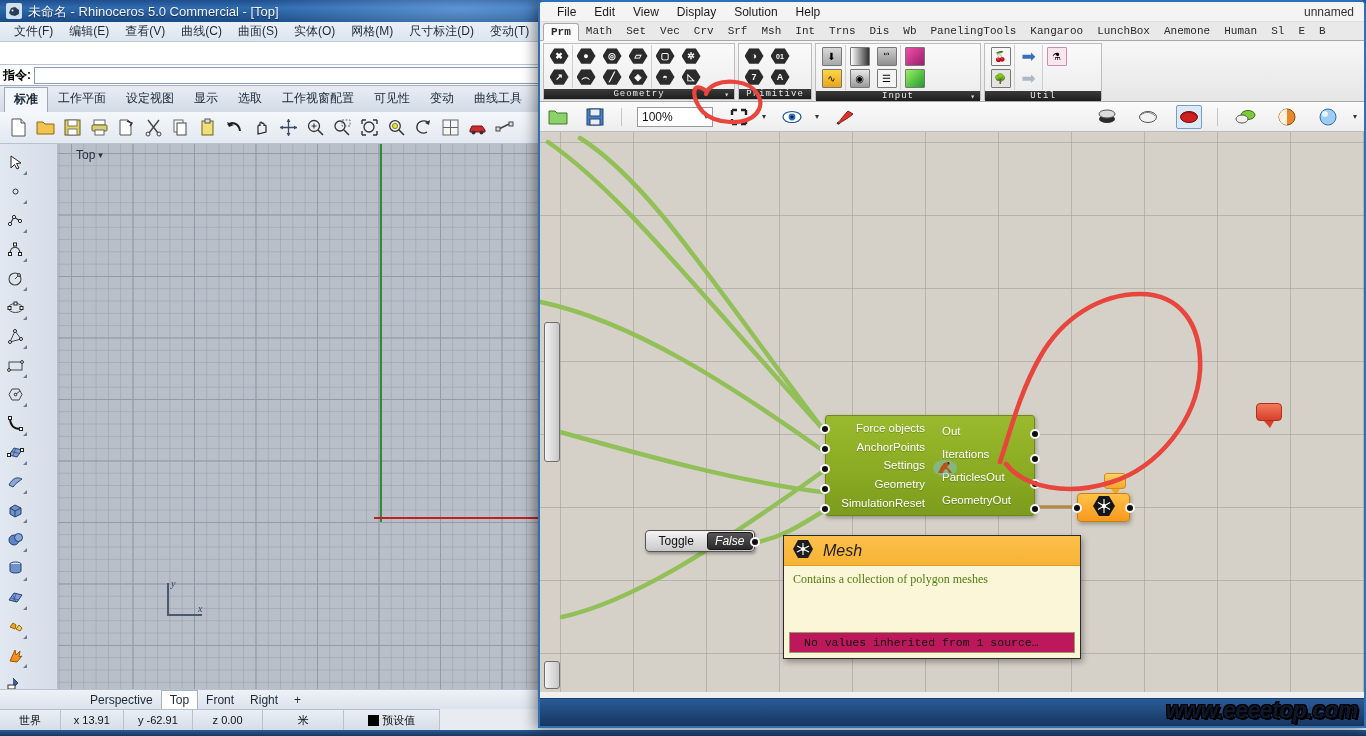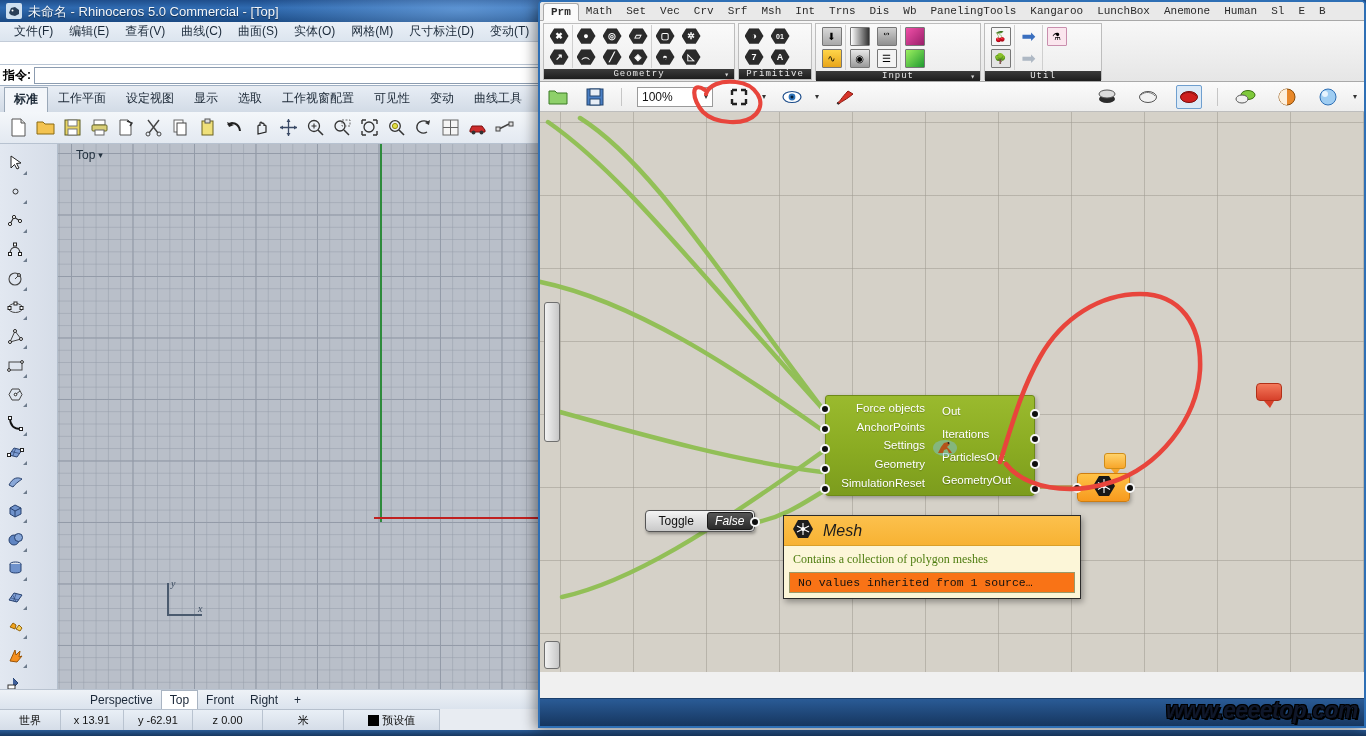--- a/index.html
+++ b/index.html
@@ -367,23 +367,24 @@
     border-bottom:1px solid #d9a02a;
   }
   #tt-title { font-size:16px; font-style:italic; color:#1d1d1d; }
   #tt-desc {
     font-family:"Liberation Serif", serif;
     font-size:12px; color:#4d7c0f; padding:6px 9px 5px 9px;
     background:#fcf6d8;
   }
   #tt-msgwrap { padding:0 5px 5px 5px; background:#fcf6d8; }
   #tt-msg {
-    border:1px solid #9a9a6a; background:#f97316;
+    border:1px solid #9a9a6a; background:#be185d;
     font-family:"Liberation Mono", monospace; font-size:11.5px; color:#111;
-    padding:3px 8px;
+    padding:3px 14px;
+    margin-top:40px;
   }
 
   
   #meshparam {
     position:absolute; left:537px; top:361px; width:53px; height:29px;
     background:linear-gradient(180deg,#ffc246,#f79a1e);
     border:1px solid #cf7d10; border-radius:4px;
     display:flex; align-items:center; justify-content:center;
     box-shadow:1px 2px 4px rgba(0,0,0,.3);
   }
@@ -764,20 +765,29 @@
       <span>预设值</span>
     </div>
   </div>
 </div>
 
 <div id="taskbar"></div>
 
 <div id="gh">
 
 
+  <div id="gh-menubar">
+    <div class="gh-mi">File</div>
+    <div class="gh-mi">Edit</div>
+    <div class="gh-mi">View</div>
+    <div class="gh-mi">Display</div>
+    <div class="gh-mi">Solution</div>
+    <div class="gh-mi">Help</div>
+    <div id="gh-unnamed">unnamed</div>
+  </div>
 
   <div id="gh-tabs">
     <div class="gh-tab active">Prm</div>
     <div class="gh-tab">Math</div>
     <div class="gh-tab">Set</div>
     <div class="gh-tab">Vec</div>
     <div class="gh-tab">Crv</div>
     <div class="gh-tab">Srf</div>
     <div class="gh-tab">Msh</div>
     <div class="gh-tab">Int</div>

